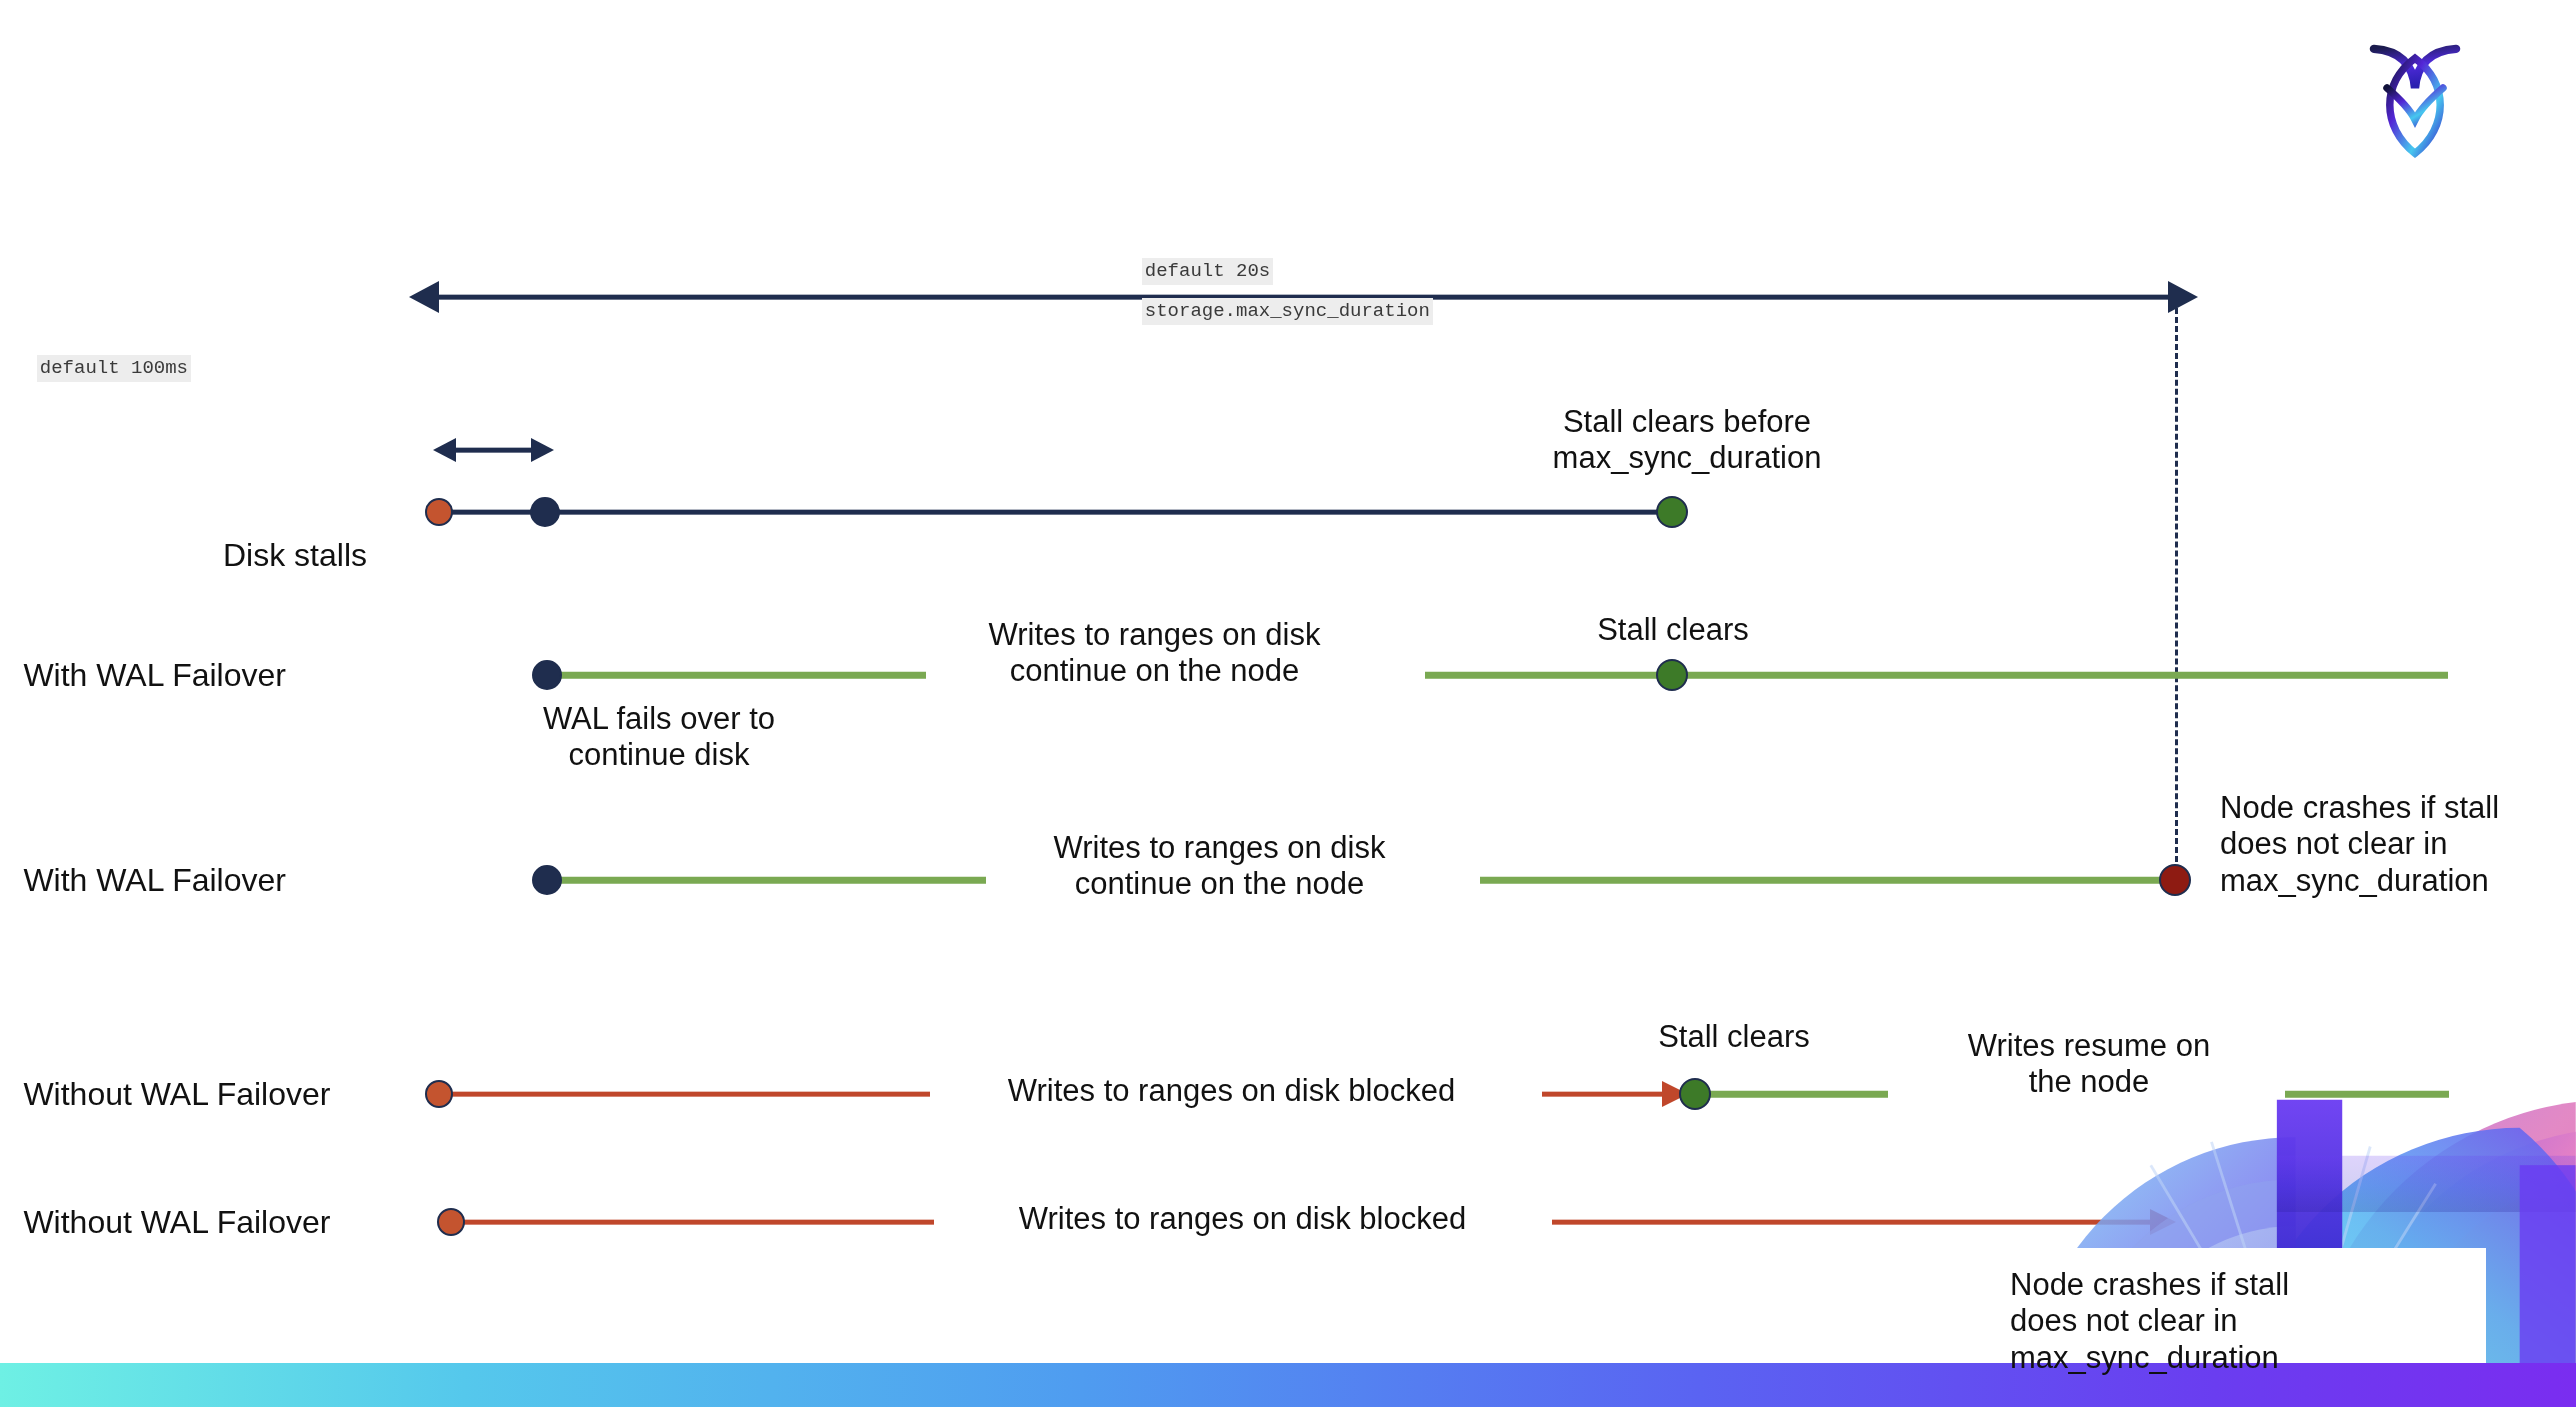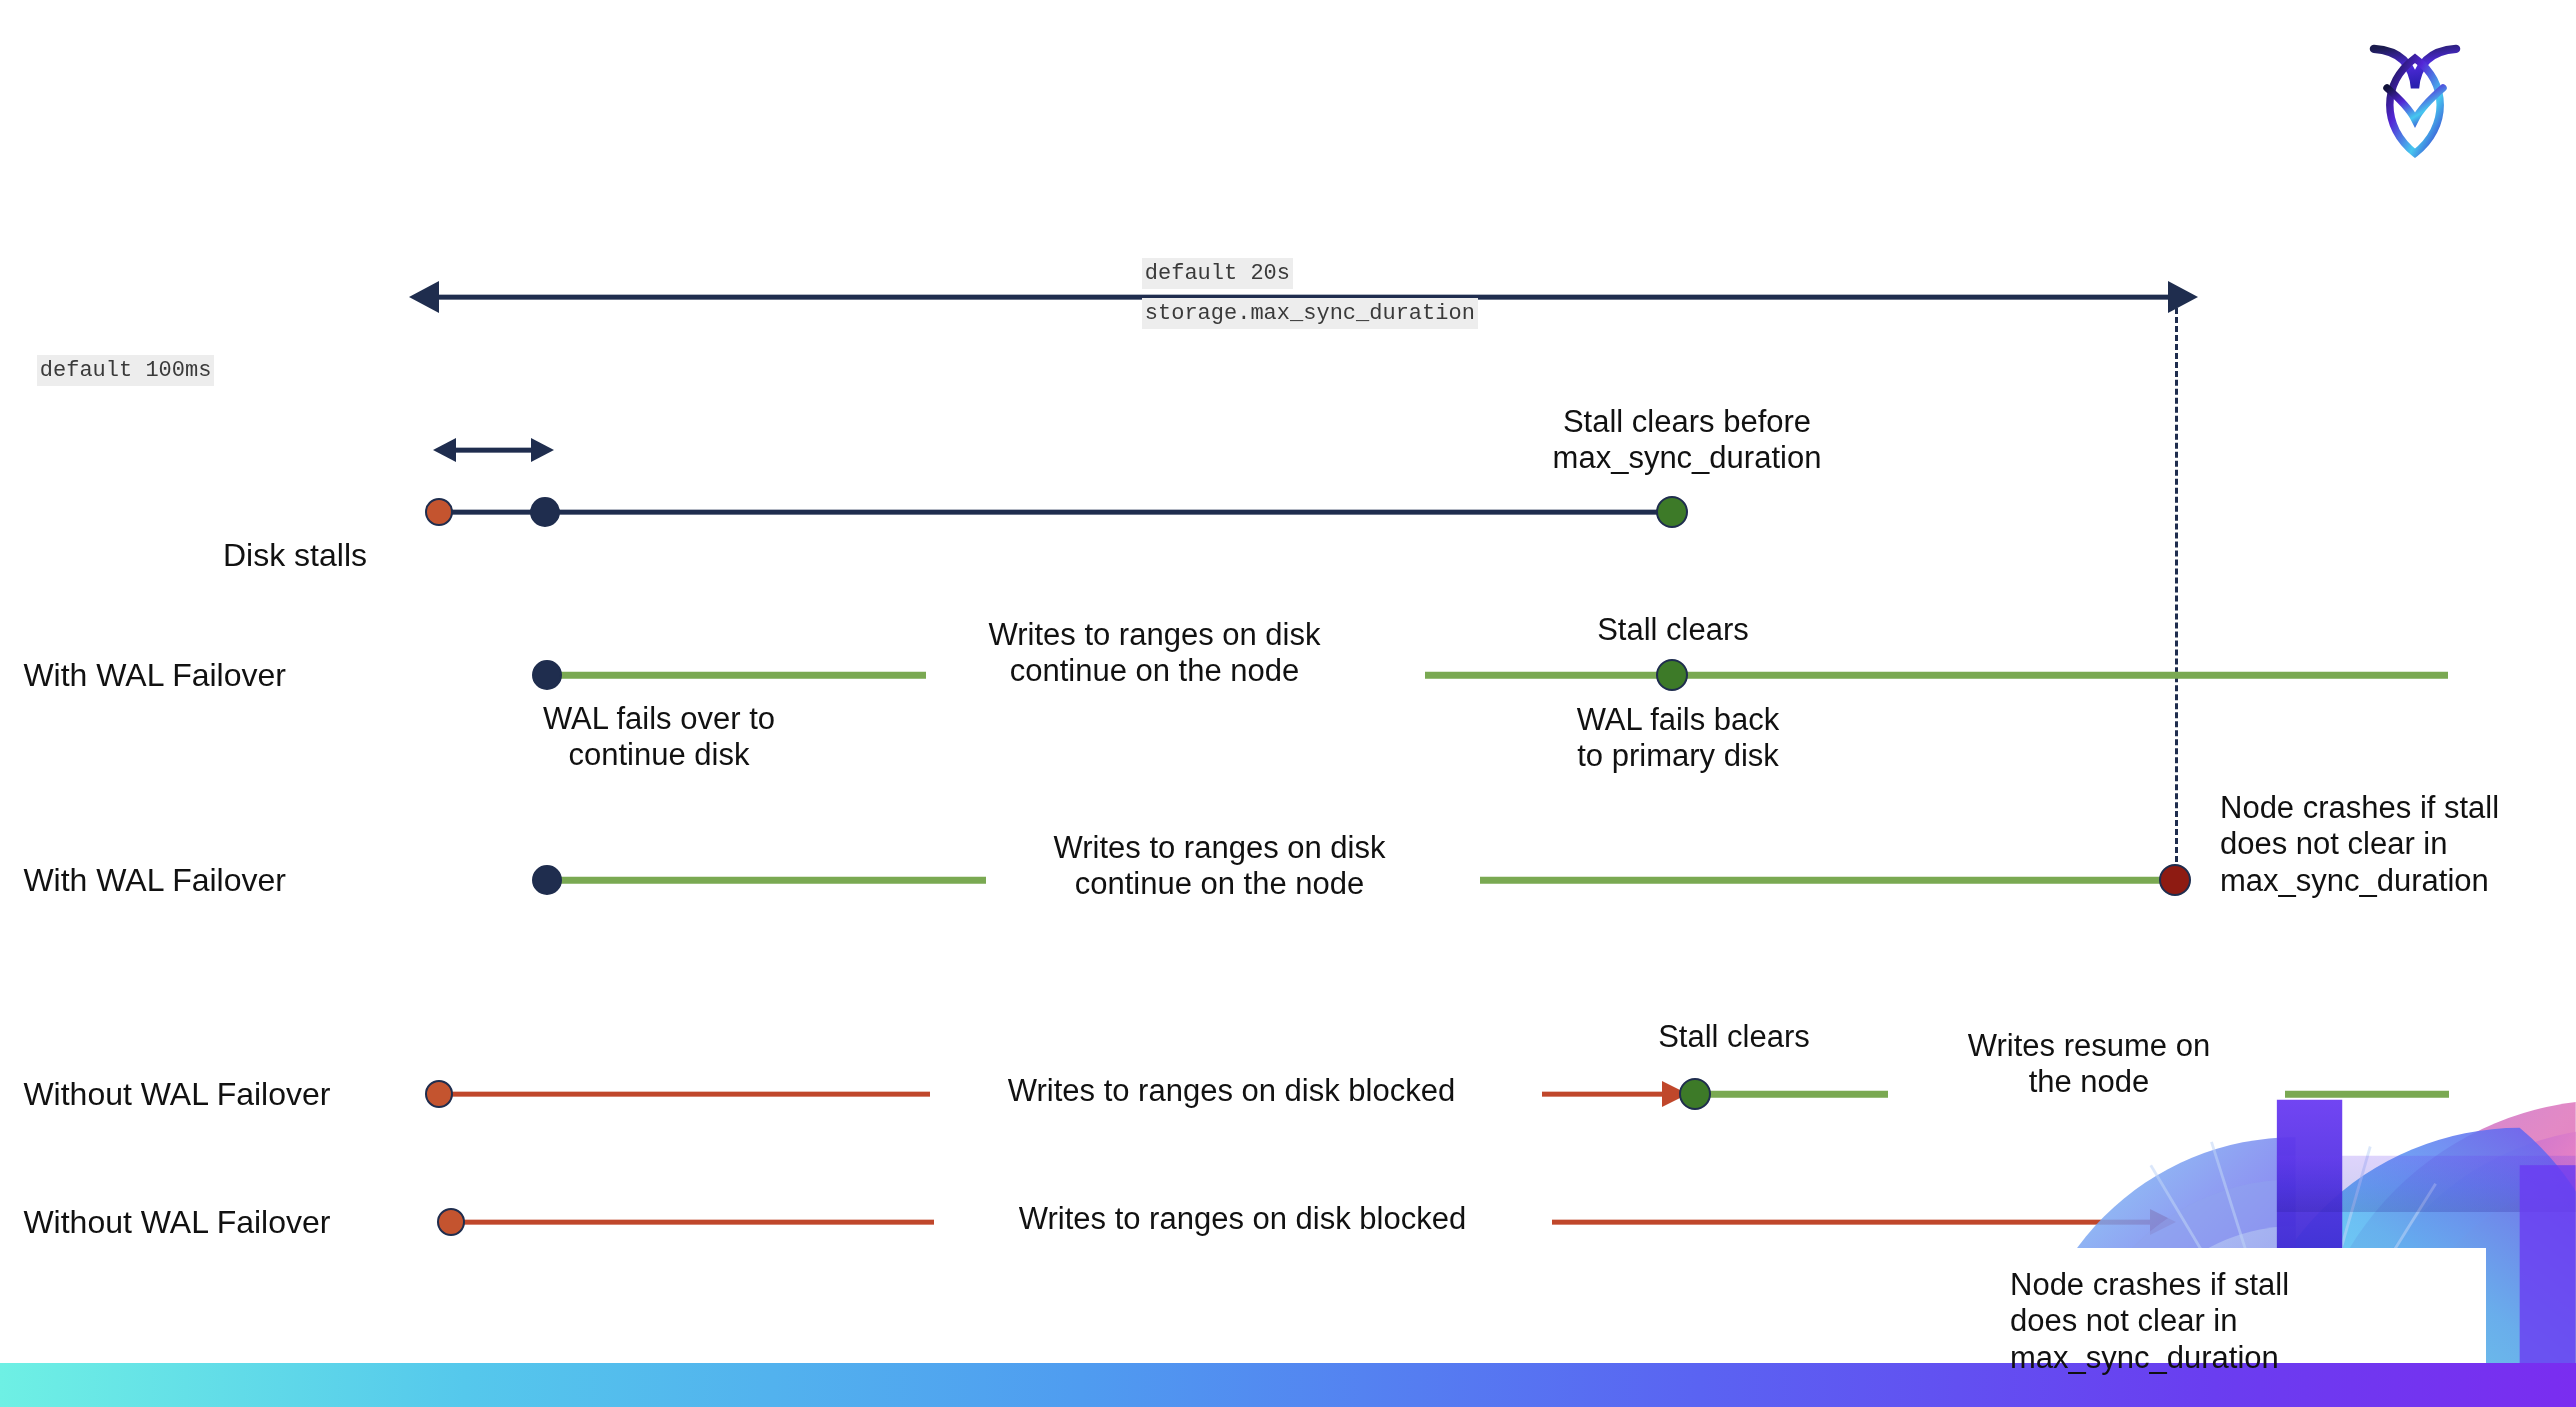--- a/index.html
+++ b/index.html
@@ -9,21 +9,21 @@
 
   
   .title{position:absolute;left:62px;top:49px;font-size:80px;font-weight:bold;
          letter-spacing:-0.9px;color:#000;white-space:nowrap;}
 
   
   .logo{position:absolute;right:105px;top:30px;width:112px;height:131px;}
 
   
   .code{position:absolute;font-family:"Liberation Mono","DejaVu Sans Mono",monospace;
-        font-size:22px;color:#3a3a3a;background:#ededed;white-space:pre;
+        font-size:19px;color:#3a3a3a;background:#ededed;white-space:pre;
         line-height:1.32;padding:0.9px 2.8px;}
 
   
   .rowlabel{position:absolute;font-size:32px;color:#111;white-space:nowrap;
             transform:translateY(-50%);}
 
   
   .note{position:absolute;font-size:31px;color:#111;line-height:1.17;
         text-align:center;white-space:pre-line;}
   .note.left{text-align:left;}
@@ -121,22 +121,20 @@
   <div class="line green" style="left:547px;top:675px;width:379px;"></div>
   <div class="line green" style="left:1425px;top:675px;width:1023px;"></div>
   <div class="dot navy" style="left:547px;top:675px;width:30px;height:30px;"></div>
   <div class="dot green" style="left:1672px;top:675px;width:32px;height:32px;"></div>
 
   <div class="note" style="left:935px;top:617px;width:439px;">Writes to ranges on disk
 continue on the node</div>
   <div class="note" style="left:1533px;top:612px;width:280px;">Stall clears</div>
   <div class="note" style="left:472px;top:701px;width:374px;">WAL fails over to
 continue disk</div>
-  <div class="note" style="left:1533px;top:702px;width:290px;">WAL fails  back
-to primary disk</div>
 
   <div class="rowlabel" style="left:23.4px;top:880px;">With WAL Failover</div>
   <div class="line green" style="left:547px;top:880px;width:439px;"></div>
   <div class="line green" style="left:1480px;top:880px;width:697px;"></div>
   <div class="dot navy" style="left:547px;top:880px;width:30px;height:30px;"></div>
   <div class="dot darkred" style="left:2175px;top:880px;width:32px;height:32px;"></div>
 
   <div class="note" style="left:1000px;top:830px;width:439px;">Writes to ranges on disk
 continue on the node</div>
   <div class="note left" style="left:2220px;top:790px;width:365px;">Node crashes if stall

